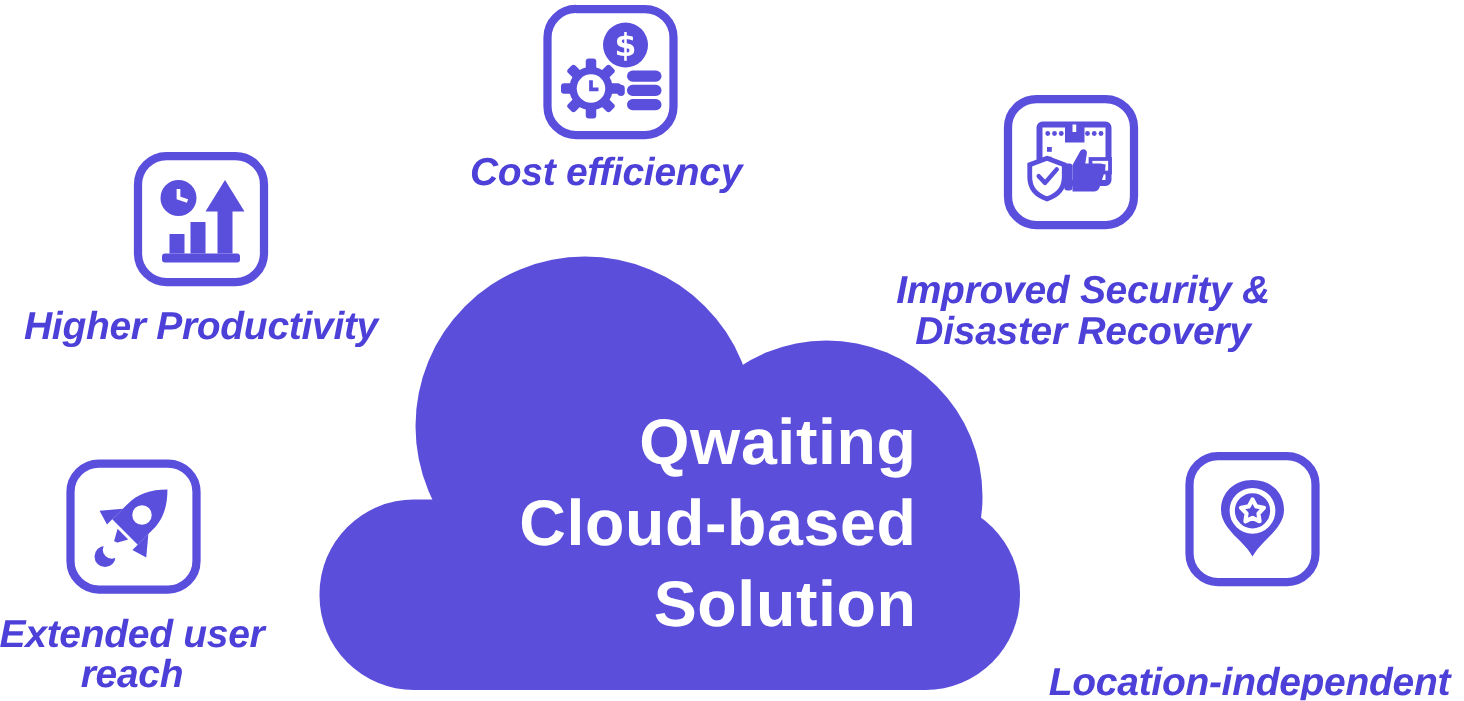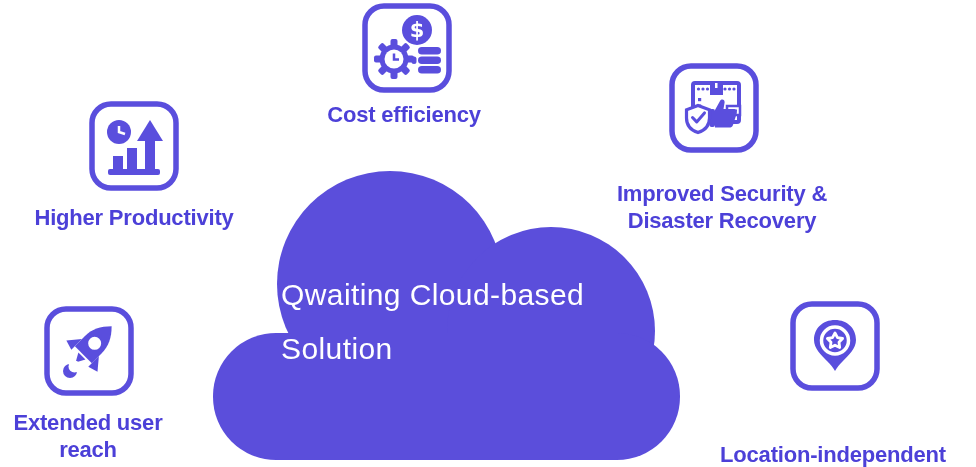--- a/index.html
+++ b/index.html
@@ -6,30 +6,30 @@
   .stage {
     position:relative; width:976px; height:467px;
     background:var(--bg,#ffffff);
     font-family:"Liberation Sans", sans-serif;
     overflow:hidden;
   }
   .cloud-svg { position:absolute; left:0; top:0; display:block; }
   .cloud-svg g { fill:var(--cloud,#5b4edb); }
   .cloud-title {
     position:absolute; left:281px; top:268px; width:330px;
-    text-align:left; color:var(--title,#ffffff);
-    font-size:30px; font-weight:400; line-height:54px; letter-spacing:.4px;
+    text-align:right; color:var(--title,#ffffff);
+    font-size:43px; font-weight:700; line-height:54px; letter-spacing:.4px;
   }
   .feature { display:contents; }
   .icon-box { position:absolute; width:92px; height:92px; color:var(--accent,#5a4edd); }
   .icon-box svg { display:block; }
   .feature-label {
     position:absolute; text-align:center;
     color:var(--label,#4c40d8);
-    font-size:22px; font-weight:700; line-height:27px; letter-spacing:-0.2px;
+    font-size:26px; font-weight:700; line-height:27px; letter-spacing:-0.2px;font-style:italic;
   }
   
   .ic-cost { left:361px; top:2px; }     .lb-cost { left:294px; top:101px; width:220px; }
   .ic-prod { left:88px;  top:100px; }   .lb-prod { left:-6px;  top:204px; width:280px; }
   .ic-sec  { left:668px; top:62px; }    .lb-sec  { left:582px; top:180px; width:280px; }
   .ic-loc  { left:789px; top:300px; }   .lb-loc  { left:693px; top:401px; width:280px;margin-top:40px; }
   .ic-rock { left:43px;  top:305px; }   .lb-rock { left:-2px;  top:409px; width:180px; }
 </style>
 </head>
 <body>

